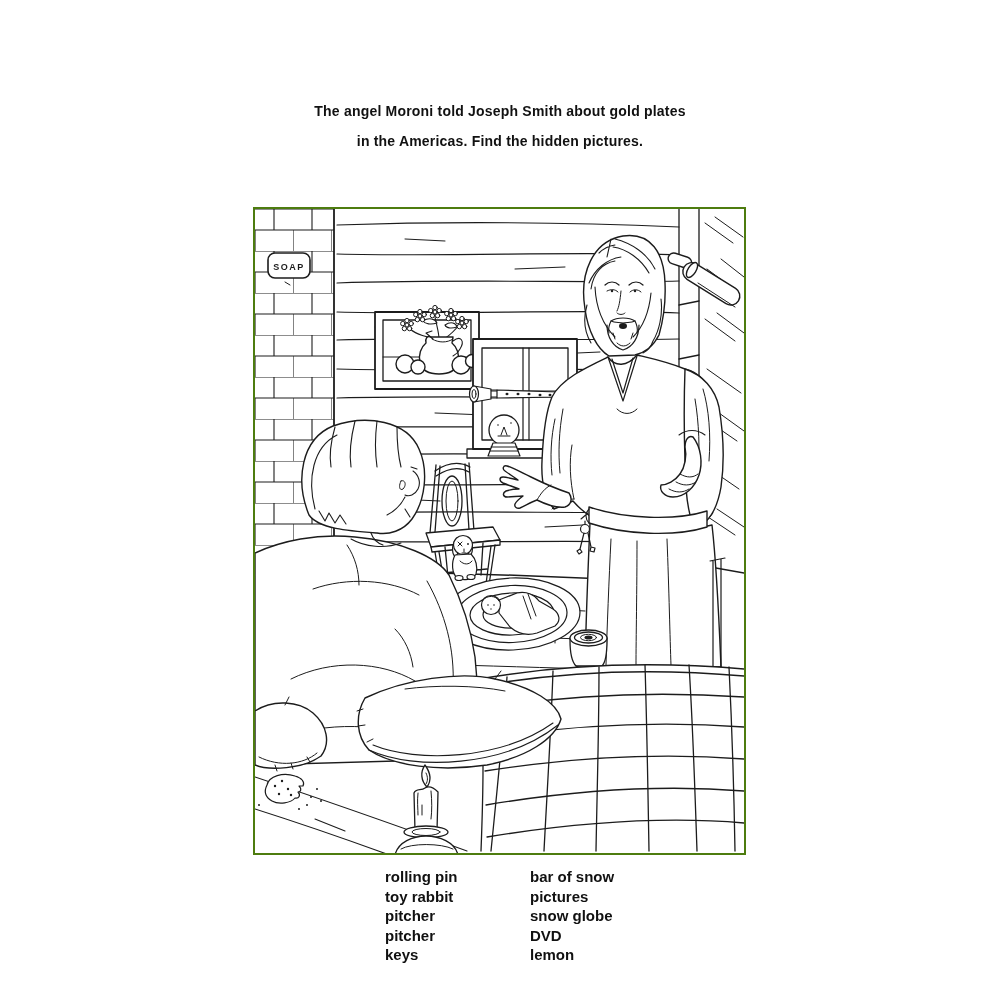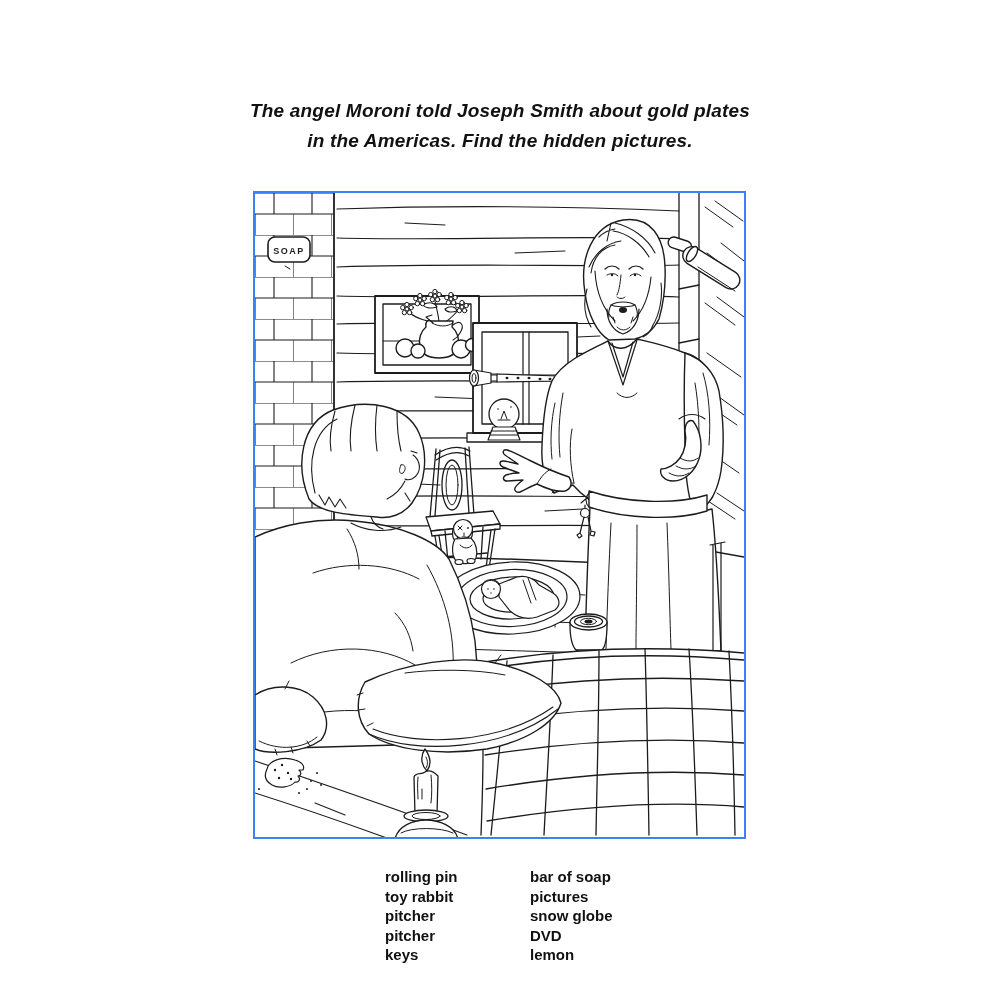--- a/index.html
+++ b/index.html
@@ -1,21 +1,21 @@
 <!DOCTYPE html>
 <html><head>
 <meta charset="utf-8">
 <style>
   html,body{margin:0;padding:0;}
   body{width:1000px;height:1000px;background:#fff;position:relative;
        font-family:"Liberation Sans",sans-serif;color:#111;overflow:hidden;}
   .title{position:absolute;top:96px;left:0;width:1000px;text-align:center;
-         font-size:19px;font-weight:700;line-height:30px;letter-spacing:.2px;font-style:italic;}
-  .scene{position:absolute;left:253px;top:191px;width:489px;height:644px;
-         border:2px solid #3b82f6;background:#fff;}
+         font-size:14px;font-weight:700;line-height:30px;letter-spacing:.2px;}
+  .scene{position:absolute;left:253px;top:207px;width:489px;height:644px;
+         border:2px solid #4d7c0f;background:#fff;}
   .scene svg{display:block;}
   .items{position:absolute;top:853px;left:0;width:1000px;font-size:15px;font-weight:700;}
   .col{position:absolute;top:14px;}
   .col1{left:385px;}
   .col2{left:530px;}
   .item{line-height:19.5px;white-space:nowrap;}
   text.soap{font:700 9px "Liberation Sans",sans-serif;letter-spacing:1.5px;fill:#1c1c1c;}
 </style>
 </head>
 <body>
@@ -329,21 +329,21 @@
 
   <div class="items">
     <div class="col col1">
       <div class="item">rolling pin</div>
       <div class="item">toy rabbit</div>
       <div class="item">pitcher</div>
       <div class="item">pitcher</div>
       <div class="item">keys</div>
     </div>
     <div class="col col2">
-      <div class="item">bar of soap</div>
+      <div class="item">bar of snow</div>
       <div class="item">pictures</div>
       <div class="item">snow globe</div>
       <div class="item">DVD</div>
       <div class="item">lemon</div>
     </div>
   </div>
 
 </div>
 
 </body></html>

